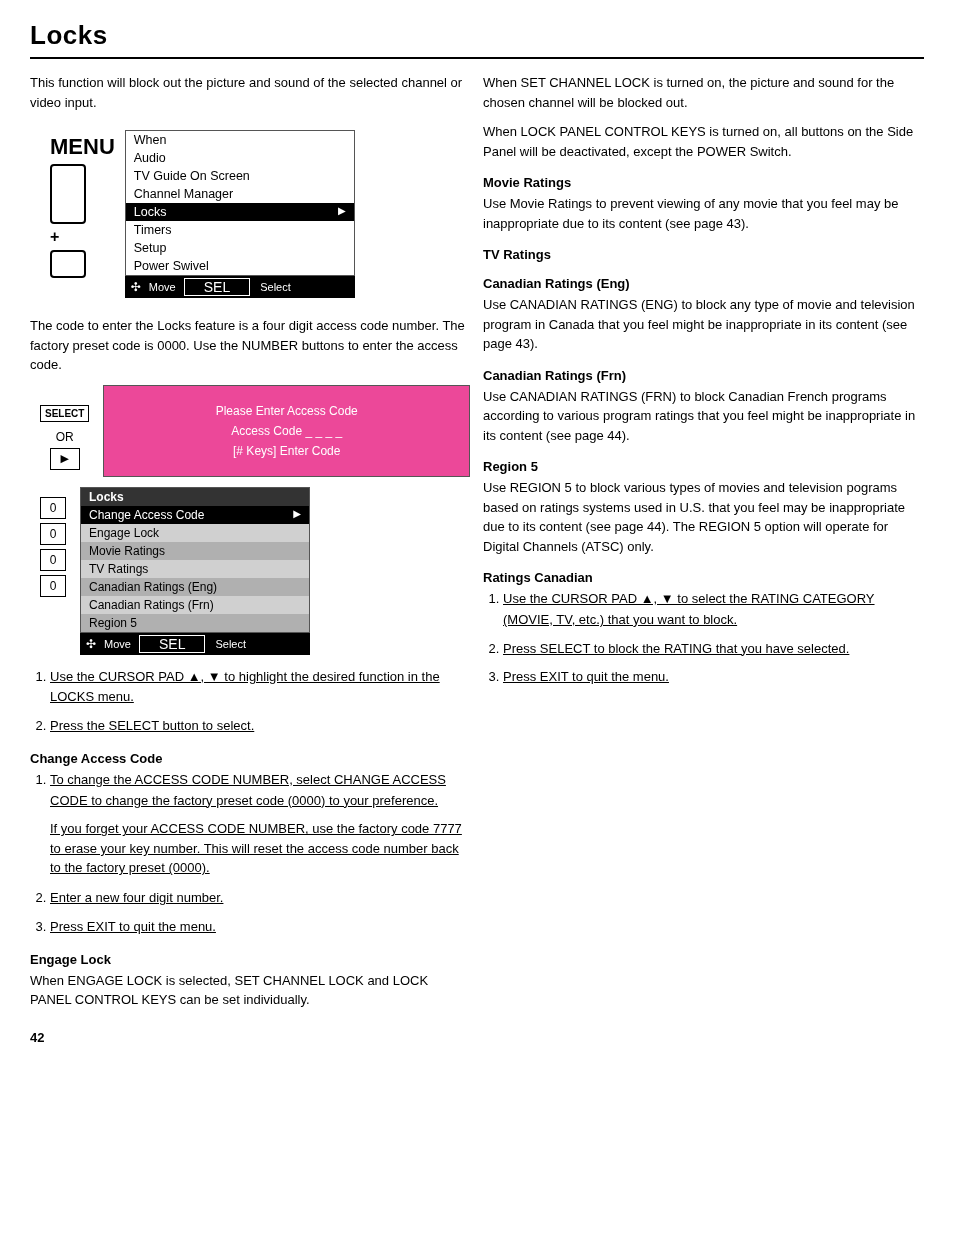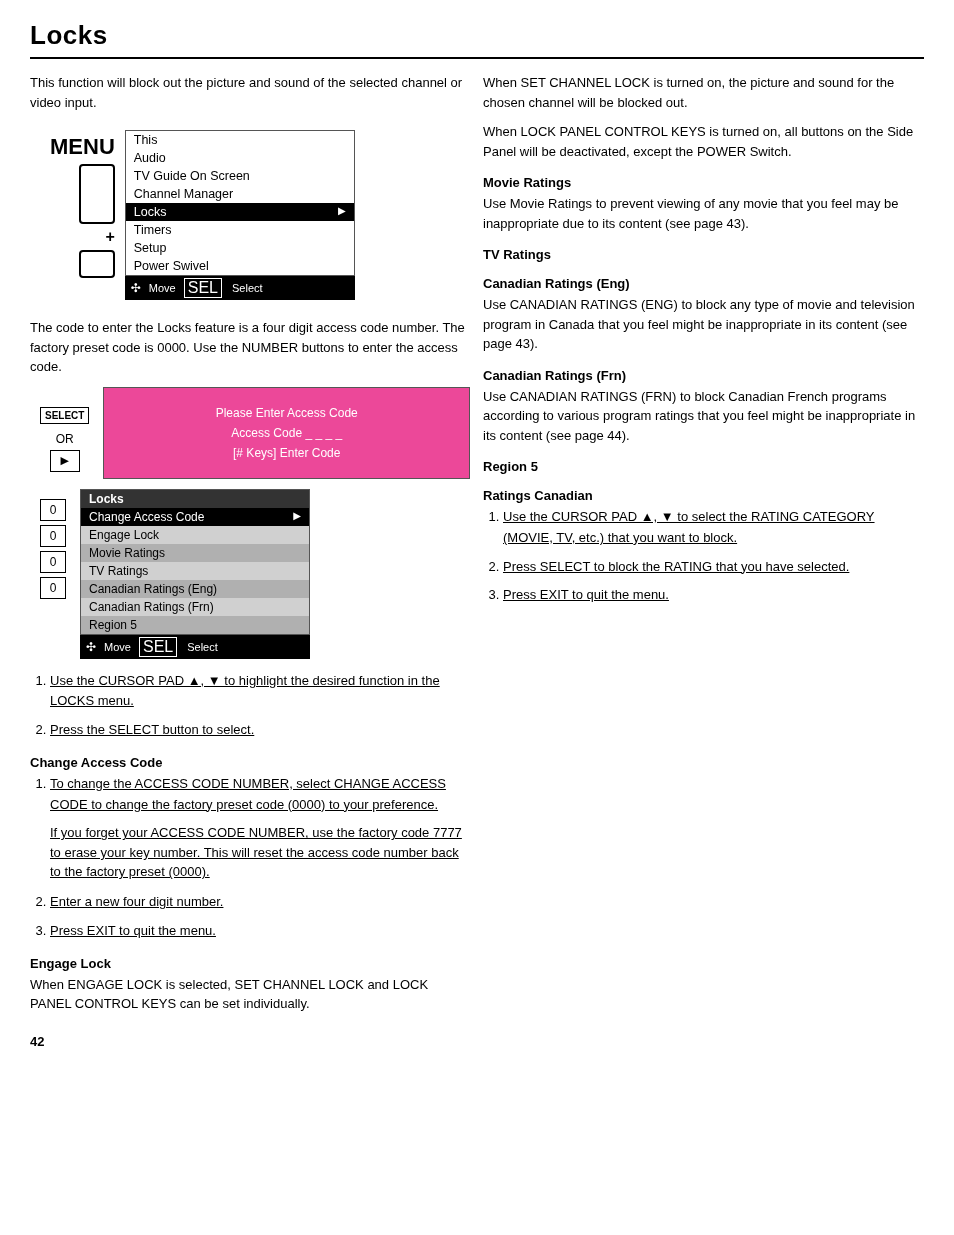--- a/index.html
+++ b/index.html
@@ -41,21 +41,21 @@
     
     .menu-container {
       display: flex;
       align-items: flex-start;
       margin: 18px 0 18px 20px;
     }
 
     .remote-left {
       display: flex;
       flex-direction: column;
-      align-items: flex-end;
+      align-items: flex-start;
       margin-right: 10px;
       margin-top: 4px;
     }
 
     .menu-word {
       font-size: 22px;
       font-weight: 900;
       margin-bottom: 4px;
     }
 
@@ -112,22 +112,22 @@
       display: flex;
       align-items: center;
       padding: 2px 6px;
       font-size: 11px;
       gap: 8px;
     }
 
     .menu-bottom-bar .move-icon { font-size: 12px; }
     .sel-box {
       border: 1.5px solid #fff;
-      padding: 0 3px;
-      font-size: 16px;
+      padding: 0 19px;
+      font-size: 14px;
       margin-right: 2px;
     }
 
     
     .dialog-container {
       margin: 10px 0 10px 10px;
       display: flex;
       gap: 14px;
       align-items: flex-start;
     }
@@ -290,21 +290,21 @@
       <div class="remote-left">
         <div class="menu-word">MENU</div>
         <div class="remote-body"></div>
         <div class="plus-sign">+</div>
         <div class="remote-body-bottom"></div>
       </div>
       <div>
         <table class="menu-table">
           <tbody>
               <tr>
-                <td>This</td>
+                <td>When</td>
               </tr>
           <tr>
                 <td>Audio</td>
               </tr>
           <tr>
                 <td>TV Guide On Screen</td>
               </tr>
           <tr>
                 <td>Channel Manager</td>
               </tr>
@@ -421,20 +421,21 @@
 
     <div class="right-section-heading">TV Ratings</div>
 
     <div class="right-section-heading">Canadian Ratings (Eng)</div>
     <p>Use CANADIAN RATINGS (ENG) to block any type of movie and television program in Canada that you feel might be inappropriate in its content (see page 43).</p>
 
     <div class="right-section-heading">Canadian Ratings (Frn)</div>
     <p>Use CANADIAN RATINGS (FRN) to block Canadian French programs according to various program ratings that you feel might be inappropriate in its content (see page 44).</p>
 
     <div class="right-section-heading">Region 5</div>
+    <p>Use REGION 5 to block various types of movies and television pograms based on ratings systems used in U.S. that you feel may be inappropriate due to its content (see page 44). The REGION 5 option will operate for Digital Channels (ATSC) only.</p>
 
     <div class="right-section-heading">Ratings Canadian</div>
     <ol class="numbered-list">
       <li>Use the CURSOR PAD ▲, ▼ to select the RATING CATEGORY (MOVIE, TV, etc.) that you want to block.</li>
       <li>Press SELECT to block the RATING that you have selected.</li>
       <li>Press EXIT to quit the menu.</li>
     </ol>
   </div>
 </div>
 

